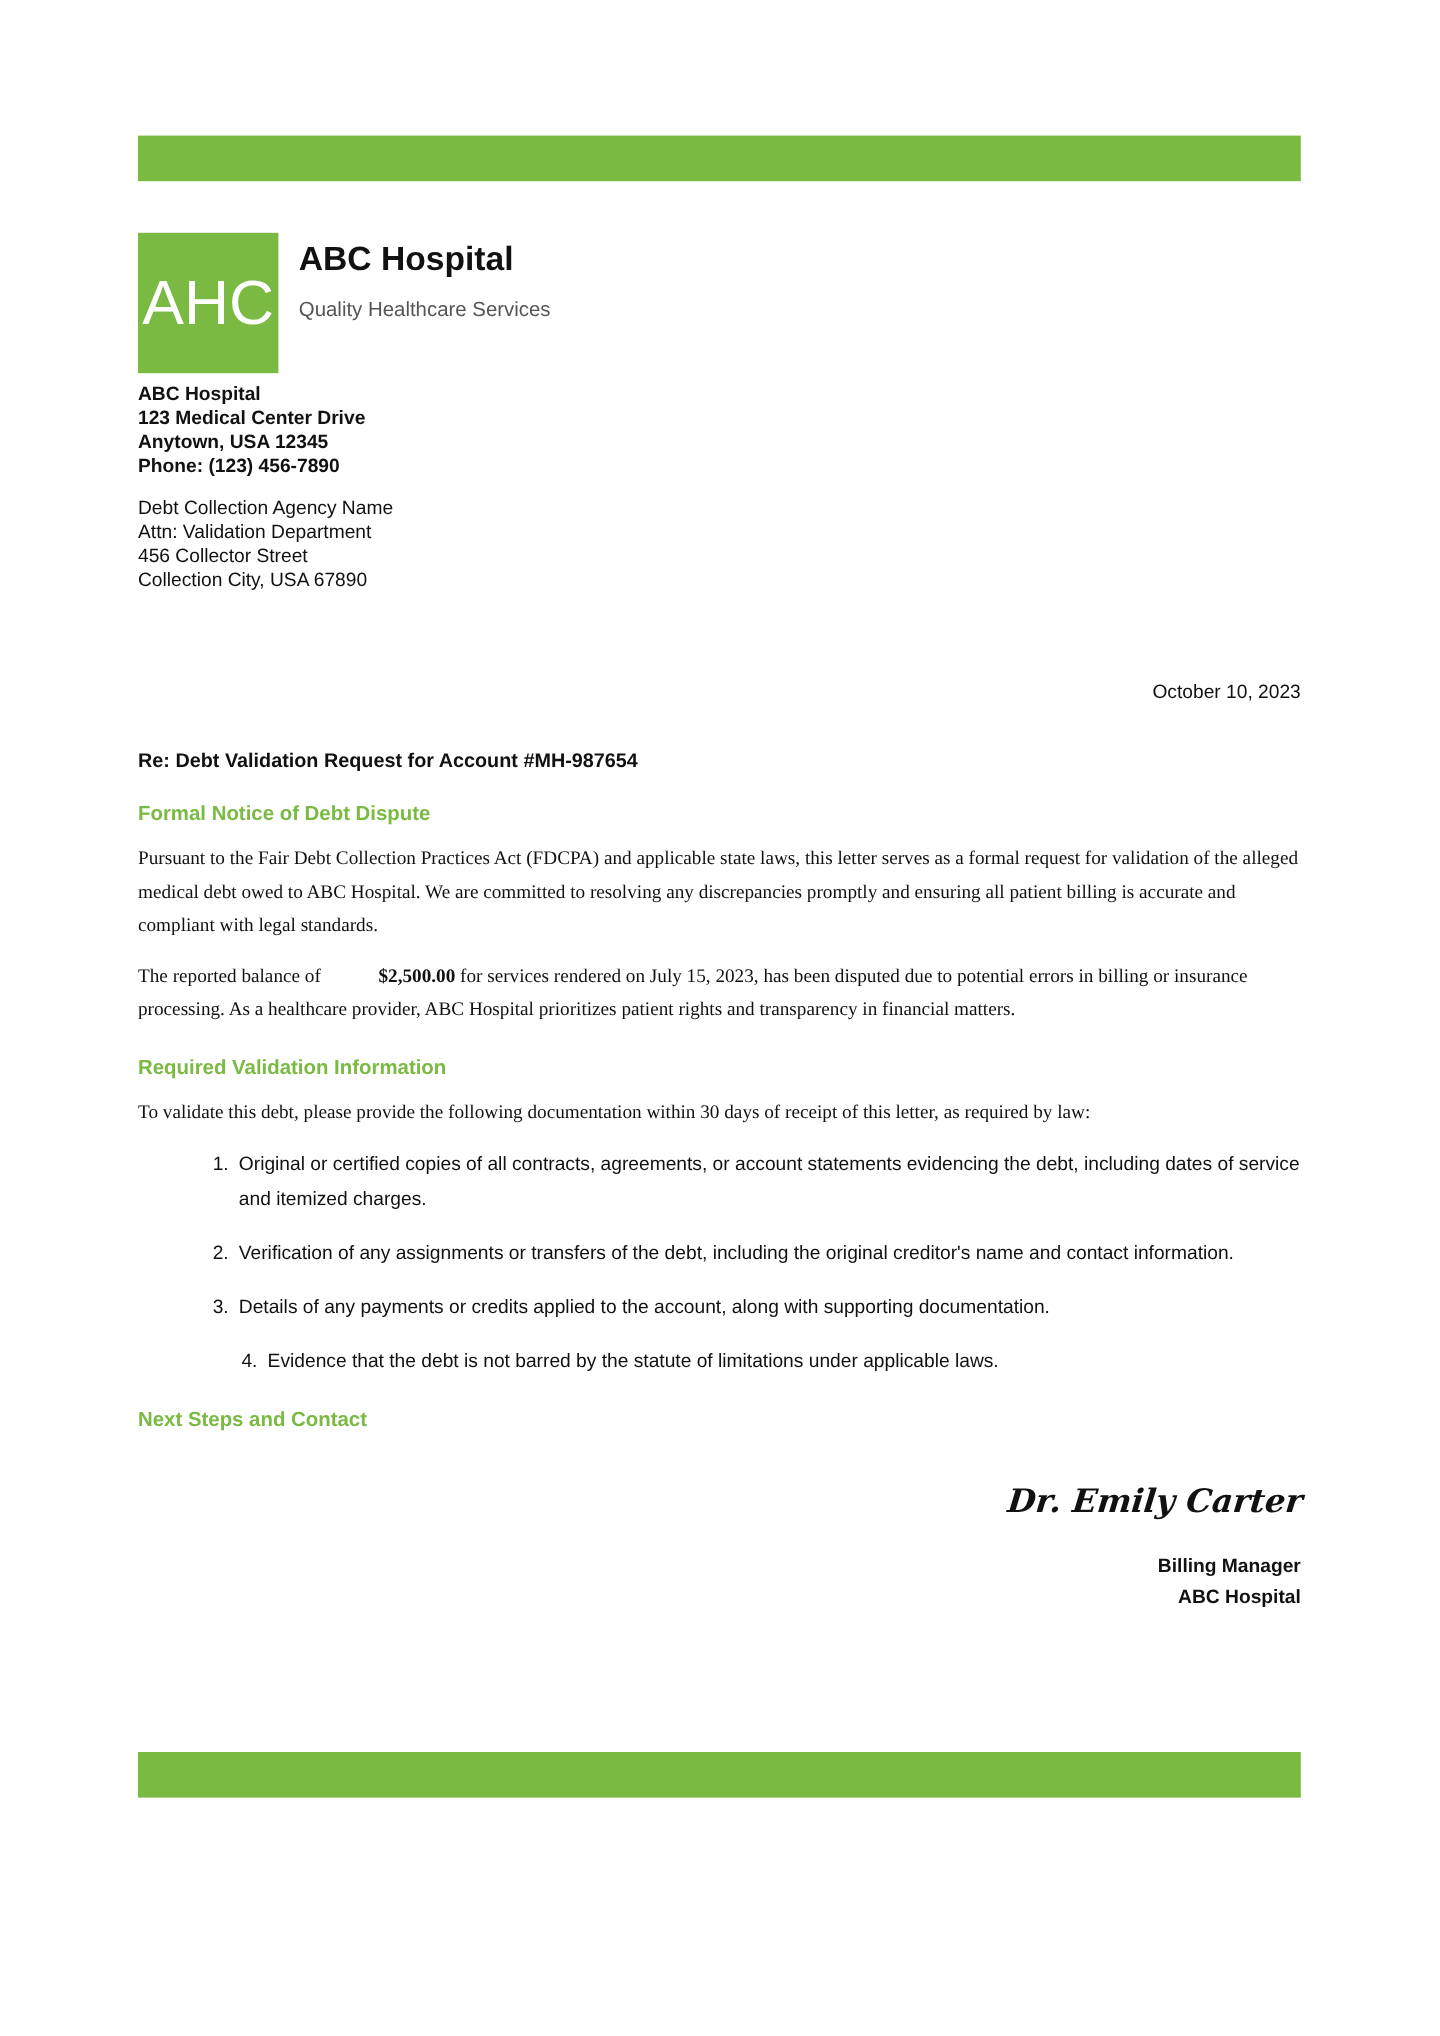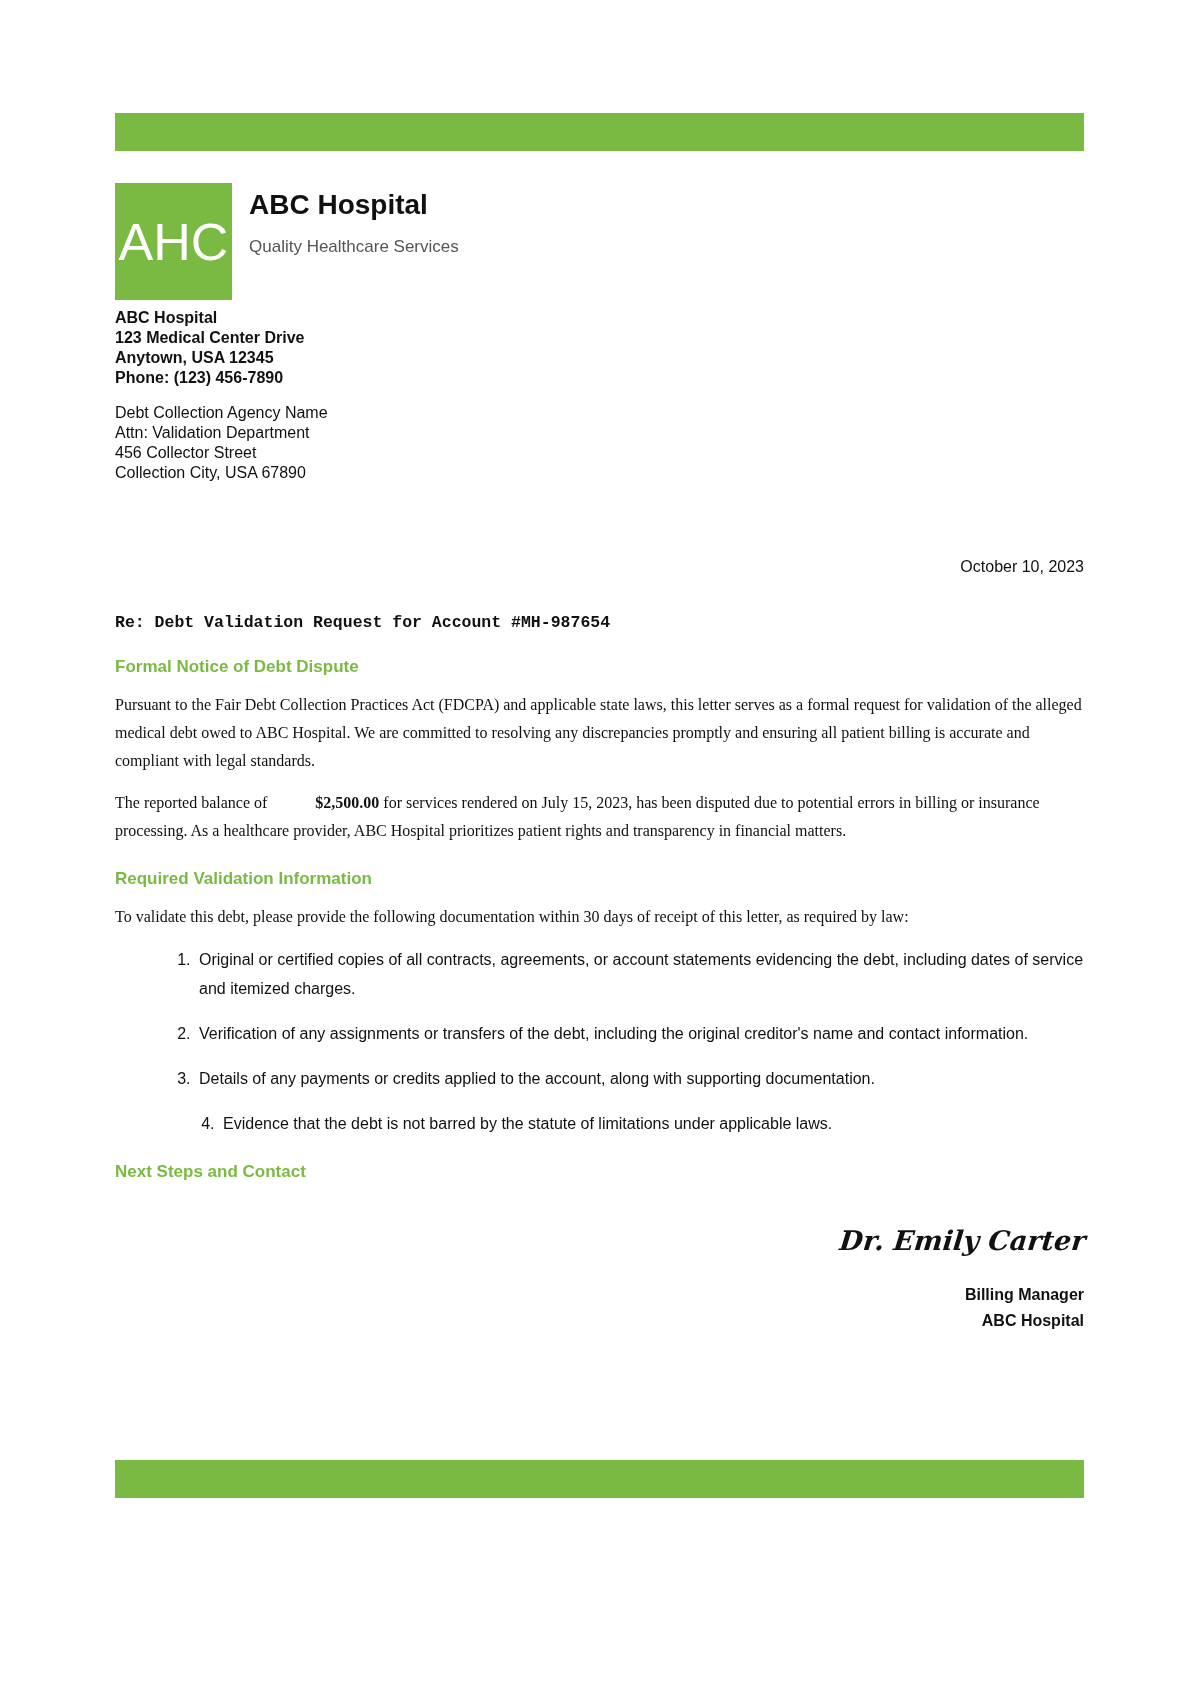--- a/index.html
+++ b/index.html
@@ -22,21 +22,21 @@
     width: 100%;
   }
   .footer-bar {
     position: absolute;
     left: 115px; right: 116px;
     top: 1460px;
     height: 38px;
     background: #7ABA43;
   }
   .header-row {
-    margin-top: 32px;
+    margin-top: 43px;
     display: flex;
     align-items: flex-start;
     height: 117px;
   }
   .logo-box {
     width: 117px; height: 117px;
     background: #7ABA43;
     color: #ffffff;
     display: flex;
     align-items: center;
@@ -74,21 +74,20 @@
     margin-top: 74px;
     text-align: right;
     font-size: 16px;
     line-height: 20px;
   }
   .subject-line {
     margin-top: 36px;
     font-size: 16.5px;
     font-weight: bold;
     line-height: 20px;
-    font-family: Liberation Mono, monospace;
   }
   h2.section-heading {
     margin: 24px 0 0 0;
     font-size: 17px;
     font-weight: bold;
     color: #7ABA43;
     line-height: 20px;
   }
   p.body-para {
     margin: 14px 0 0 0;

